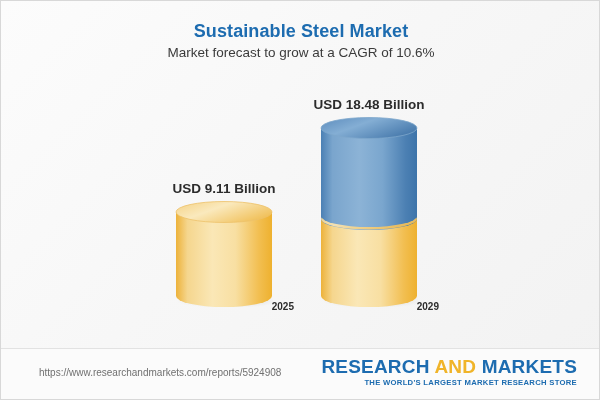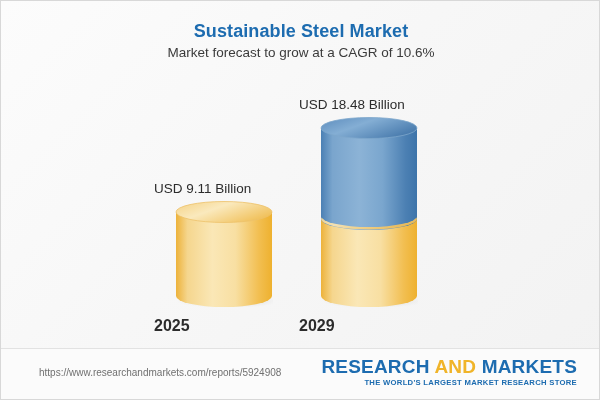--- a/index.html
+++ b/index.html
@@ -55,35 +55,35 @@
   .col {
     position: absolute;
     width: 140px;
   }
   .col-2025 { left: 153px; }
   .col-2032 { left: 298px; }
 
   .value-label {
     position: absolute;
     width: 140px;
-    text-align: left;
+    text-align: center;
     font-size: 13.5px;
-    font-weight: normal;
+    font-weight: bold;
     color: #2c2c2c;
     white-space: nowrap;
   }
   .value-label-2025 { top: 180px; }
   .value-label-2032 { top: 96px; }
 
   .cat-label {
     position: absolute;
     width: 140px;
-    top: 316px;
-    text-align: left;
-    font-size: 16px;
+    top: 300px;
+    text-align: right;
+    font-size: 10px;
     font-weight: bold;
     color: #2c2c2c;
   }
 
   .cyl-wrap {
     position: absolute;
     left: 21px;
     width: 98px;
   }
   .cyl-2025 { top: 200px; height: 106px; }

